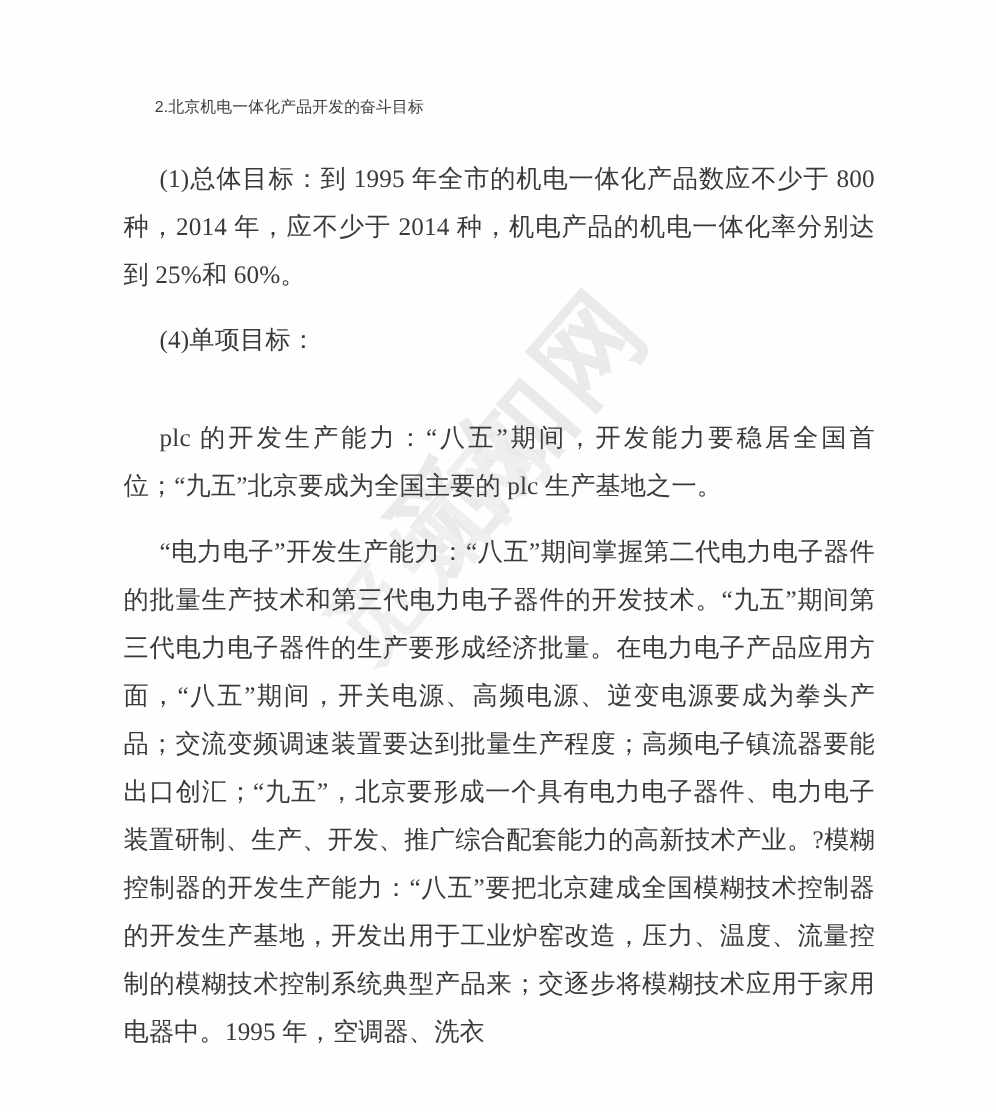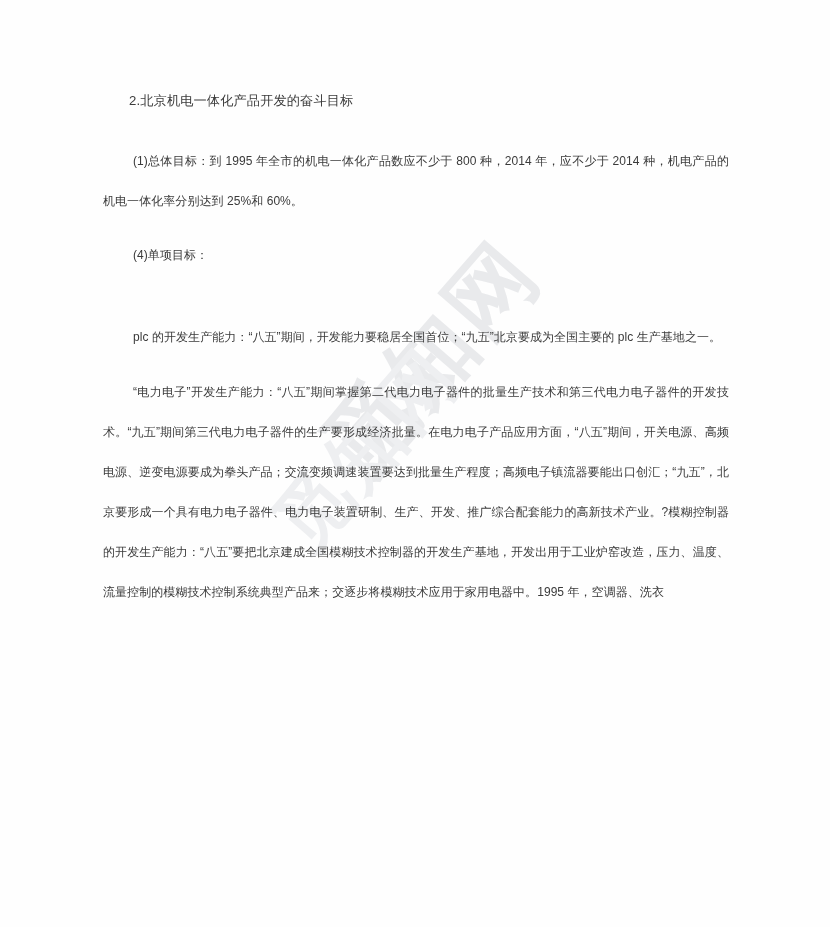--- a/index.html
+++ b/index.html
@@ -50,44 +50,45 @@
     left: 250px;
     top: 400px;
     font-size: 74px;
     transform: rotate(-49deg);
     color: #eeeff1;
   }
   
   #doc-body {
     position: absolute;
     left: 103px;
-    top: 88px;
+    top: 76px;
     width: 626px;
     z-index: 3;
   }
   .heading-line {
     font-size: 13.2px;
     color: #3b3b3b;
     line-height: 26px;
     text-indent: 26px;
     letter-spacing: 0.01em;
     margin: 0 0 0 0;
     white-space: pre-wrap;
   }
   .para {
-    font-size: 12px;
+    font-size: 21px;
     color: #3a3a3a;
     line-height: 40px;
     text-indent: 30px;
     text-align: justify;
     text-justify: inter-character;
     letter-spacing: 0.005em;
     margin: 0;
     white-space: pre-wrap;
     word-break: break-all;
+    font-family: Liberation Serif, serif;
   }
   .spacer-sm { height: 27px; }
   .spacer-md { height: 14px; }
   .spacer-lg { height: 15px; }
 </style>
 </head>
 <body>
 
 <div id="page">
 

